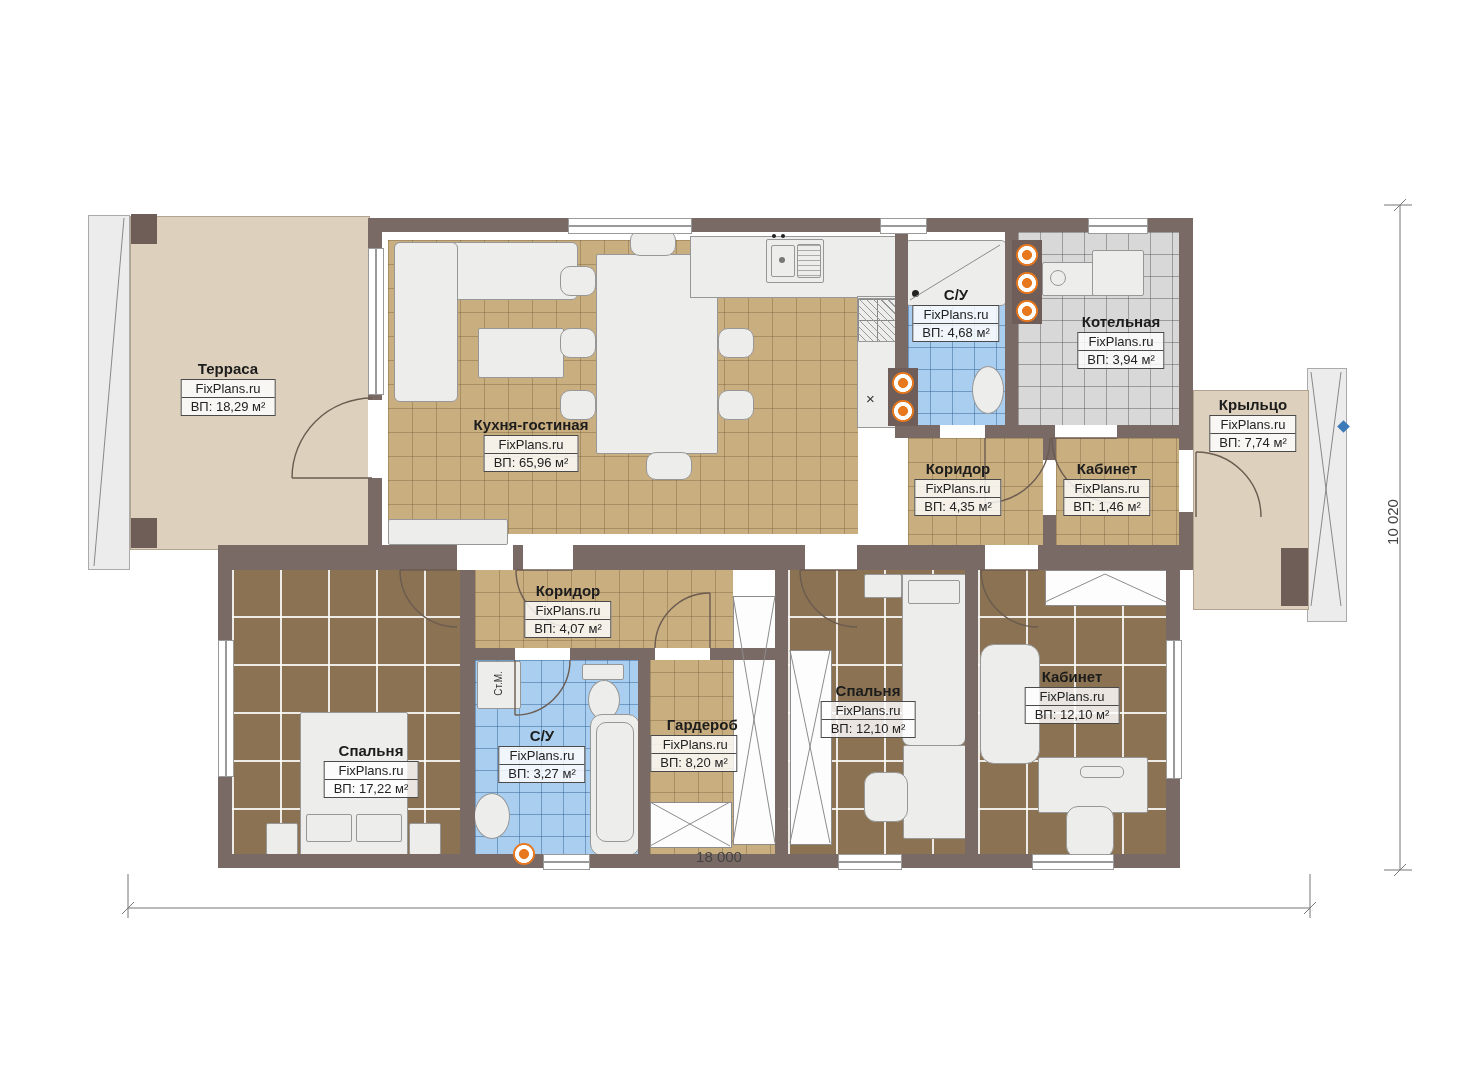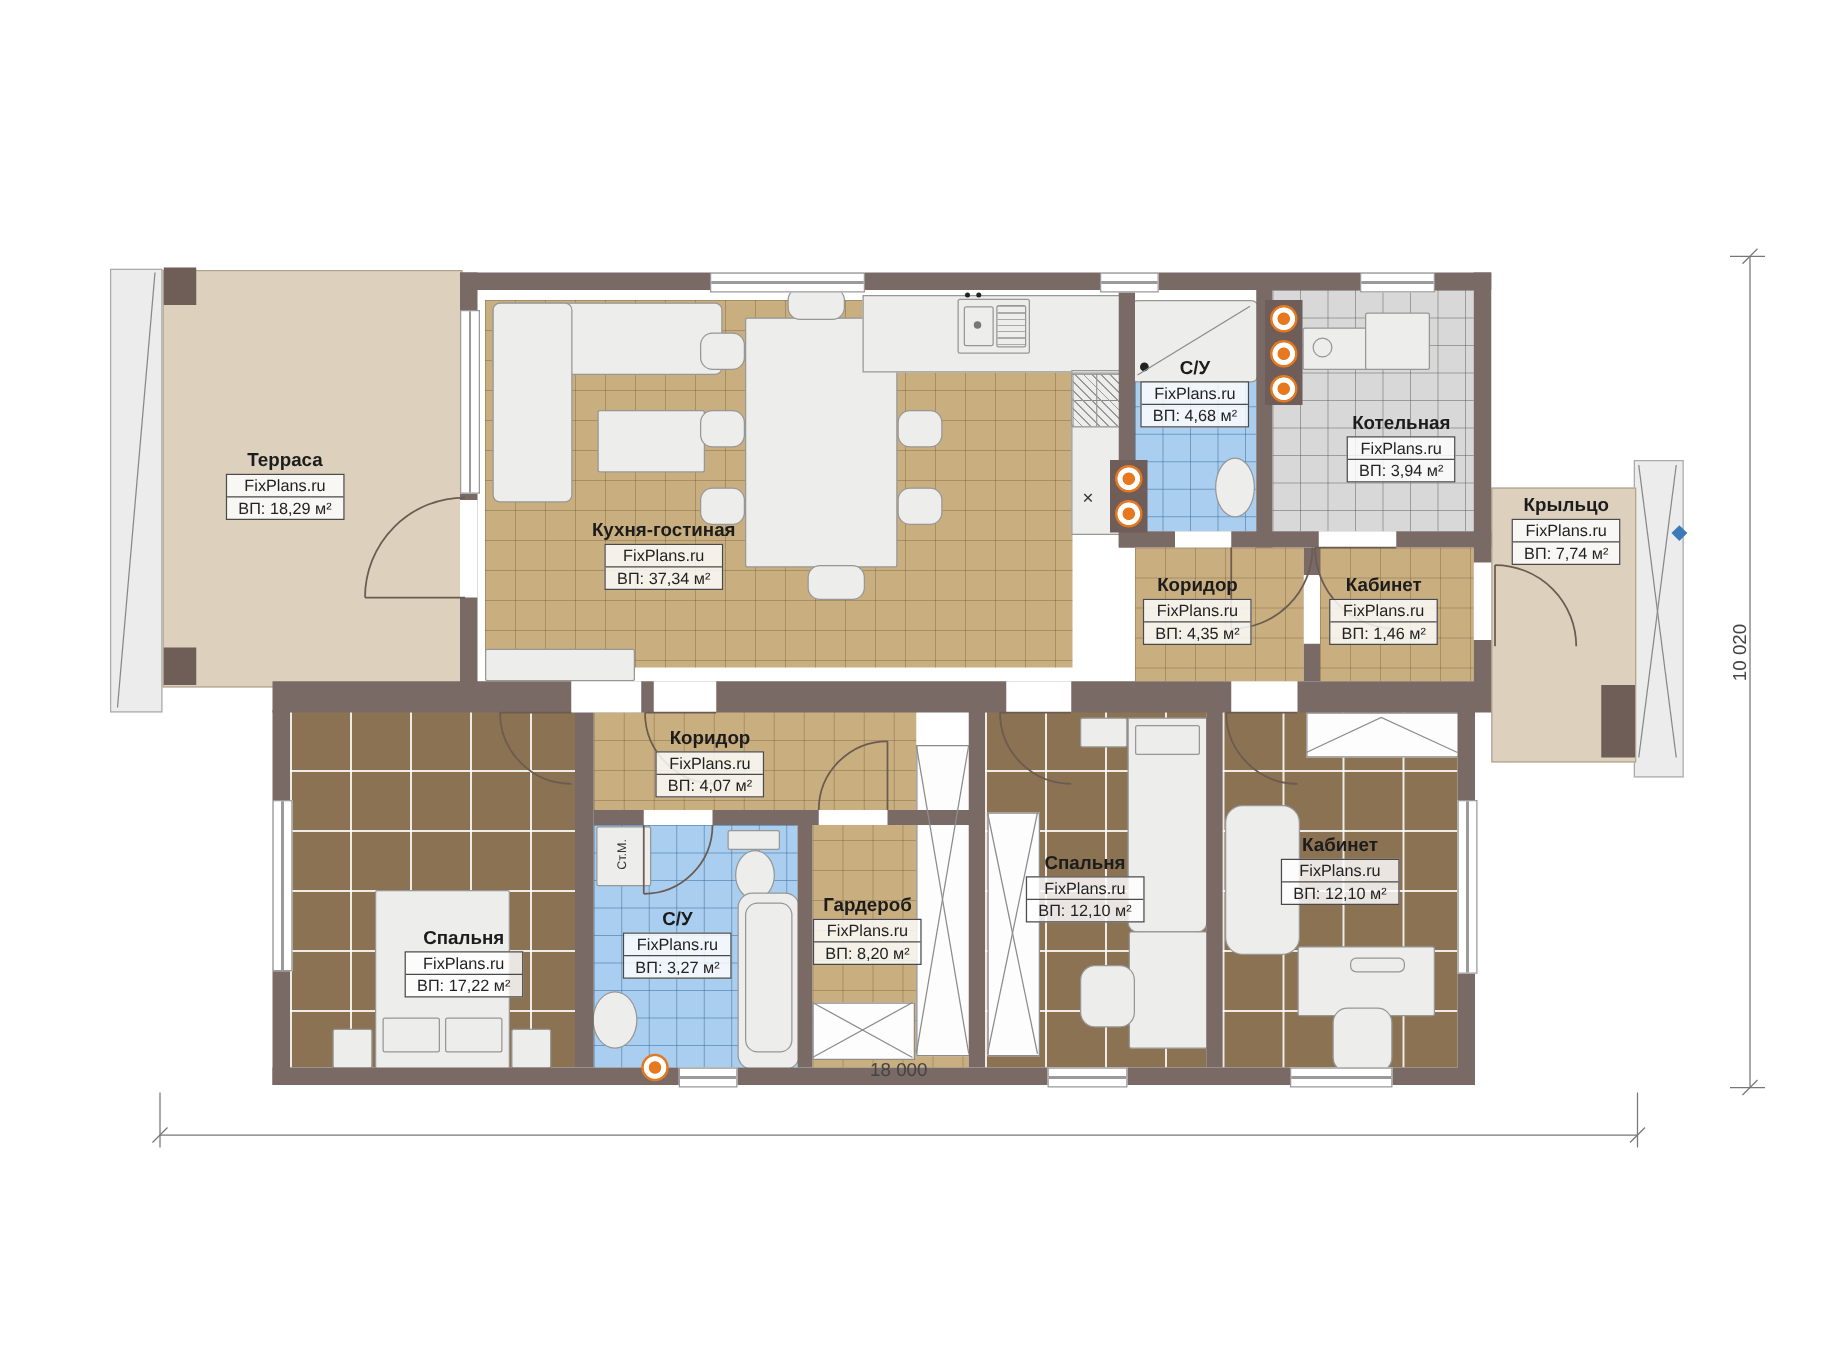--- a/index.html
+++ b/index.html
@@ -238,27 +238,27 @@
   </svg>
 
   <div class="diamond" style="left:1339px;top:422px;"></div>
 
   <div class="room-label" style="left:222px;top:360px;padding-left:12px;">
     <div class="room-name">Терраса</div>
     <div class="room-box"><div class="row">FixPlans.ru</div><div class="row">ВП: 18,29 м²</div></div>
   </div>
   <div class="room-label" style="left:531px;top:416px;">
     <div class="room-name">Кухня-гостиная</div>
-    <div class="room-box"><div class="row">FixPlans.ru</div><div class="row">ВП: 37,34 м²</div></div>
+    <div class="room-box"><div class="row">FixPlans.ru</div><div class="row">ВП: 65,96 м²</div></div>
   </div>
   <div class="room-label" style="left:956px;top:286px;">
     <div class="room-name">С/У</div>
     <div class="room-box"><div class="row">FixPlans.ru</div><div class="row">ВП: 4,68 м²</div></div>
   </div>
-  <div class="room-label" style="left:1121px;top:330px;text-align:center;">
+  <div class="room-label" style="left:1121px;top:313px;text-align:center;">
     <div class="room-name">Котельная</div>
     <div class="room-box"><div class="row">FixPlans.ru</div><div class="row">ВП: 3,94 м²</div></div>
   </div>
   <div class="room-label" style="left:1253px;top:396px;">
     <div class="room-name">Крыльцо</div>
     <div class="room-box"><div class="row">FixPlans.ru</div><div class="row">ВП: 7,74 м²</div></div>
   </div>
   <div class="room-label" style="left:958px;top:460px;">
     <div class="room-name">Коридор</div>
     <div class="room-box"><div class="row">FixPlans.ru</div><div class="row">ВП: 4,35 м²</div></div>
@@ -272,21 +272,21 @@
     <div class="room-box"><div class="row">FixPlans.ru</div><div class="row">ВП: 4,07 м²</div></div>
   </div>
   <div class="room-label" style="left:371px;top:742px;">
     <div class="room-name">Спальня</div>
     <div class="room-box"><div class="row">FixPlans.ru</div><div class="row">ВП: 17,22 м²</div></div>
   </div>
   <div class="room-label" style="left:542px;top:727px;">
     <div class="room-name">С/У</div>
     <div class="room-box"><div class="row">FixPlans.ru</div><div class="row">ВП: 3,27 м²</div></div>
   </div>
-  <div class="room-label" style="left:694px;top:716px;">
+  <div class="room-label" style="left:694px;top:716px;text-align:right;">
     <div class="room-name">Гардероб</div>
     <div class="room-box"><div class="row">FixPlans.ru</div><div class="row">ВП: 8,20 м²</div></div>
   </div>
   <div class="room-label" style="left:868px;top:682px;">
     <div class="room-name">Спальня</div>
     <div class="room-box"><div class="row">FixPlans.ru</div><div class="row">ВП: 12,10 м²</div></div>
   </div>
   <div class="room-label" style="left:1072px;top:668px;">
     <div class="room-name">Кабинет</div>
     <div class="room-box"><div class="row">FixPlans.ru</div><div class="row">ВП: 12,10 м²</div></div>

